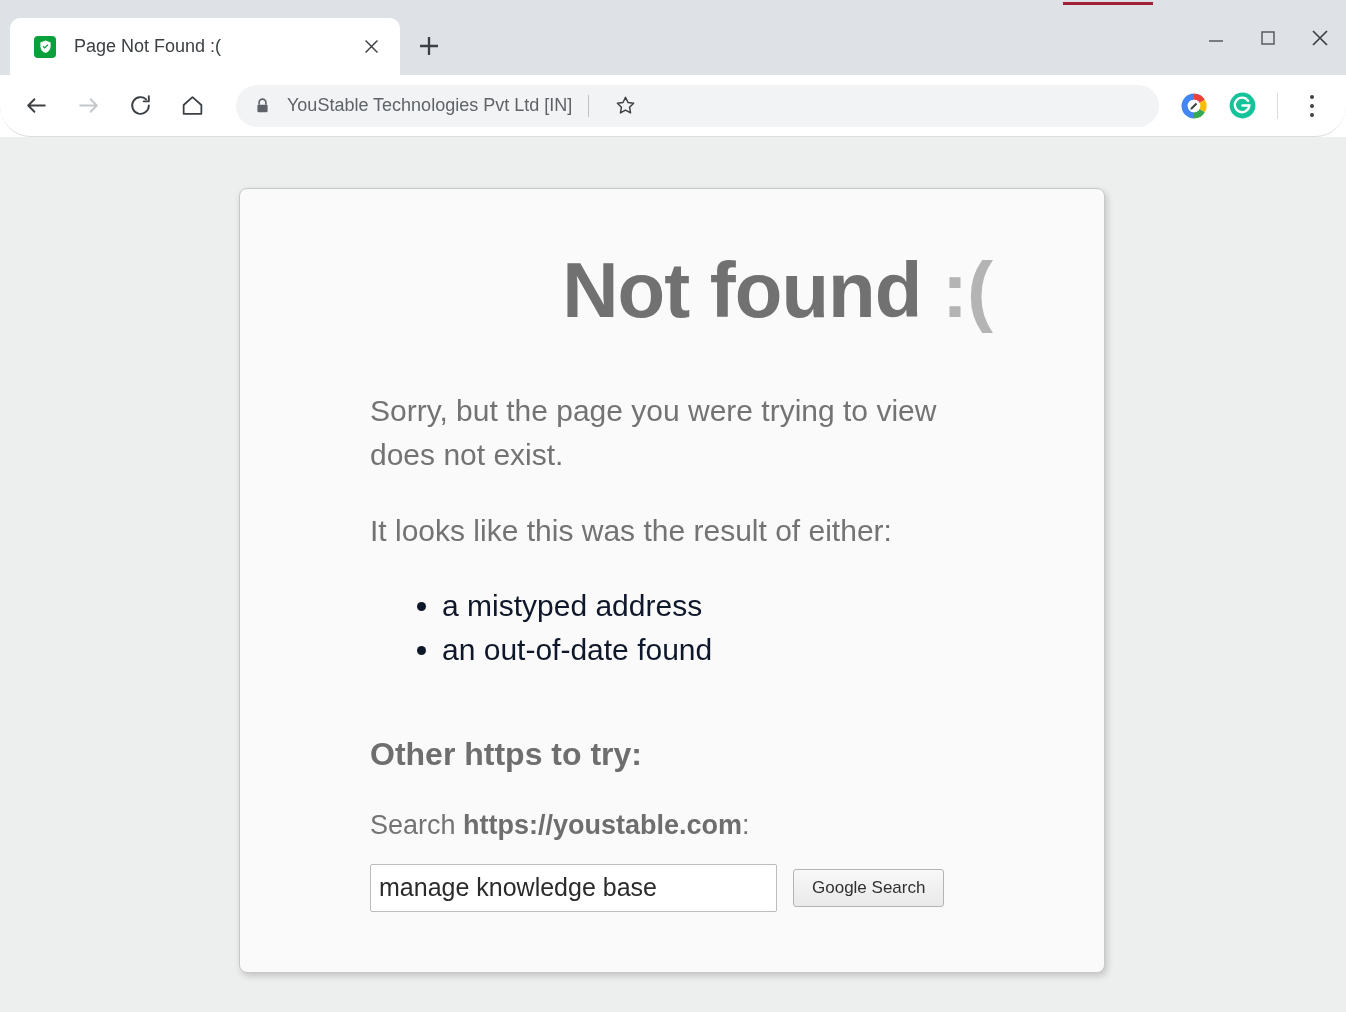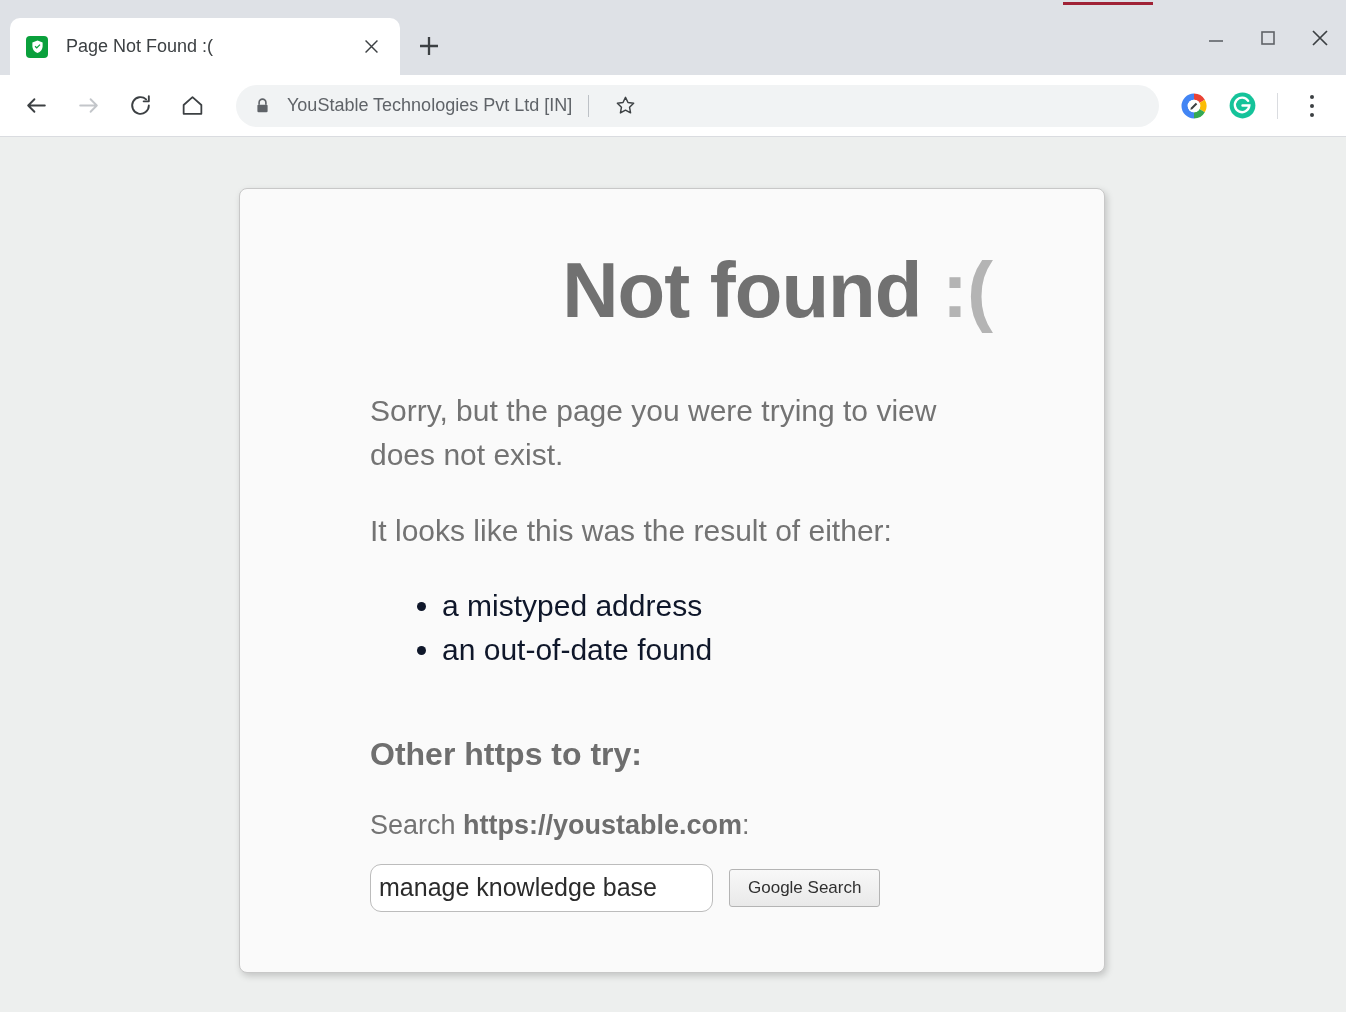--- a/index.html
+++ b/index.html
@@ -44,21 +44,21 @@
   .tab {
     position: absolute;
     left: 10px;
     bottom: 0;
     width: 390px;
     height: 57px;
     background: #ffffff;
     border-radius: 10px 10px 0 0;
     display: flex;
     align-items: center;
-    padding: 0 0 0 16px;
+    padding: 0 0 0 24px;
     box-sizing: border-box;
   }
   .tab-favicon {
     width: 22px;
     height: 22px;
     border-radius: 4px;
     background: #0aa03c;
     display: flex;
     align-items: center;
     justify-content: center;
@@ -113,20 +113,21 @@
 
   .toolbar {
     height: 62px;
     background: #ffffff;
     display: flex;
     align-items: center;
     padding: 0 14px;
     box-sizing: border-box;
     flex: 0 0 auto;
     border-bottom: 1px solid #dadce0;
+    border-radius: 31px;
   }
   .navbtn {
     width: 44px;
     height: 44px;
     margin-right: 8px;
     display: flex;
     align-items: center;
     justify-content: center;
     border-radius: 50%;
     flex: 0 0 auto;
@@ -274,30 +275,30 @@
     color: #737373;
     margin: 37px 0 0 0;
   }
   p.searchline b { color: #6e6e6e; }
   .searchrow {
     display: flex;
     align-items: center;
     margin-top: 23px;
   }
   input.q {
-    width: 343px;
+    width: 407px;
     height: 48px;
     box-sizing: border-box;
     font-family: "Liberation Sans", sans-serif;
     font-size: 25px;
     color: #2b2b2b;
     padding: 0 8px;
     border: 1px solid #bcbcbc;
     background: #ffffff;
-    border-radius: 11px;
+    border-radius: 2px;
     outline: none;
   }
   button.gsearch {
     margin-left: 16px;
     height: 38px;
     padding: 0 18px;
     font-family: "Liberation Sans", sans-serif;
     font-size: 17px;
     color: #303030;
     background: linear-gradient(#f8f8f8, #e9e9e9);

